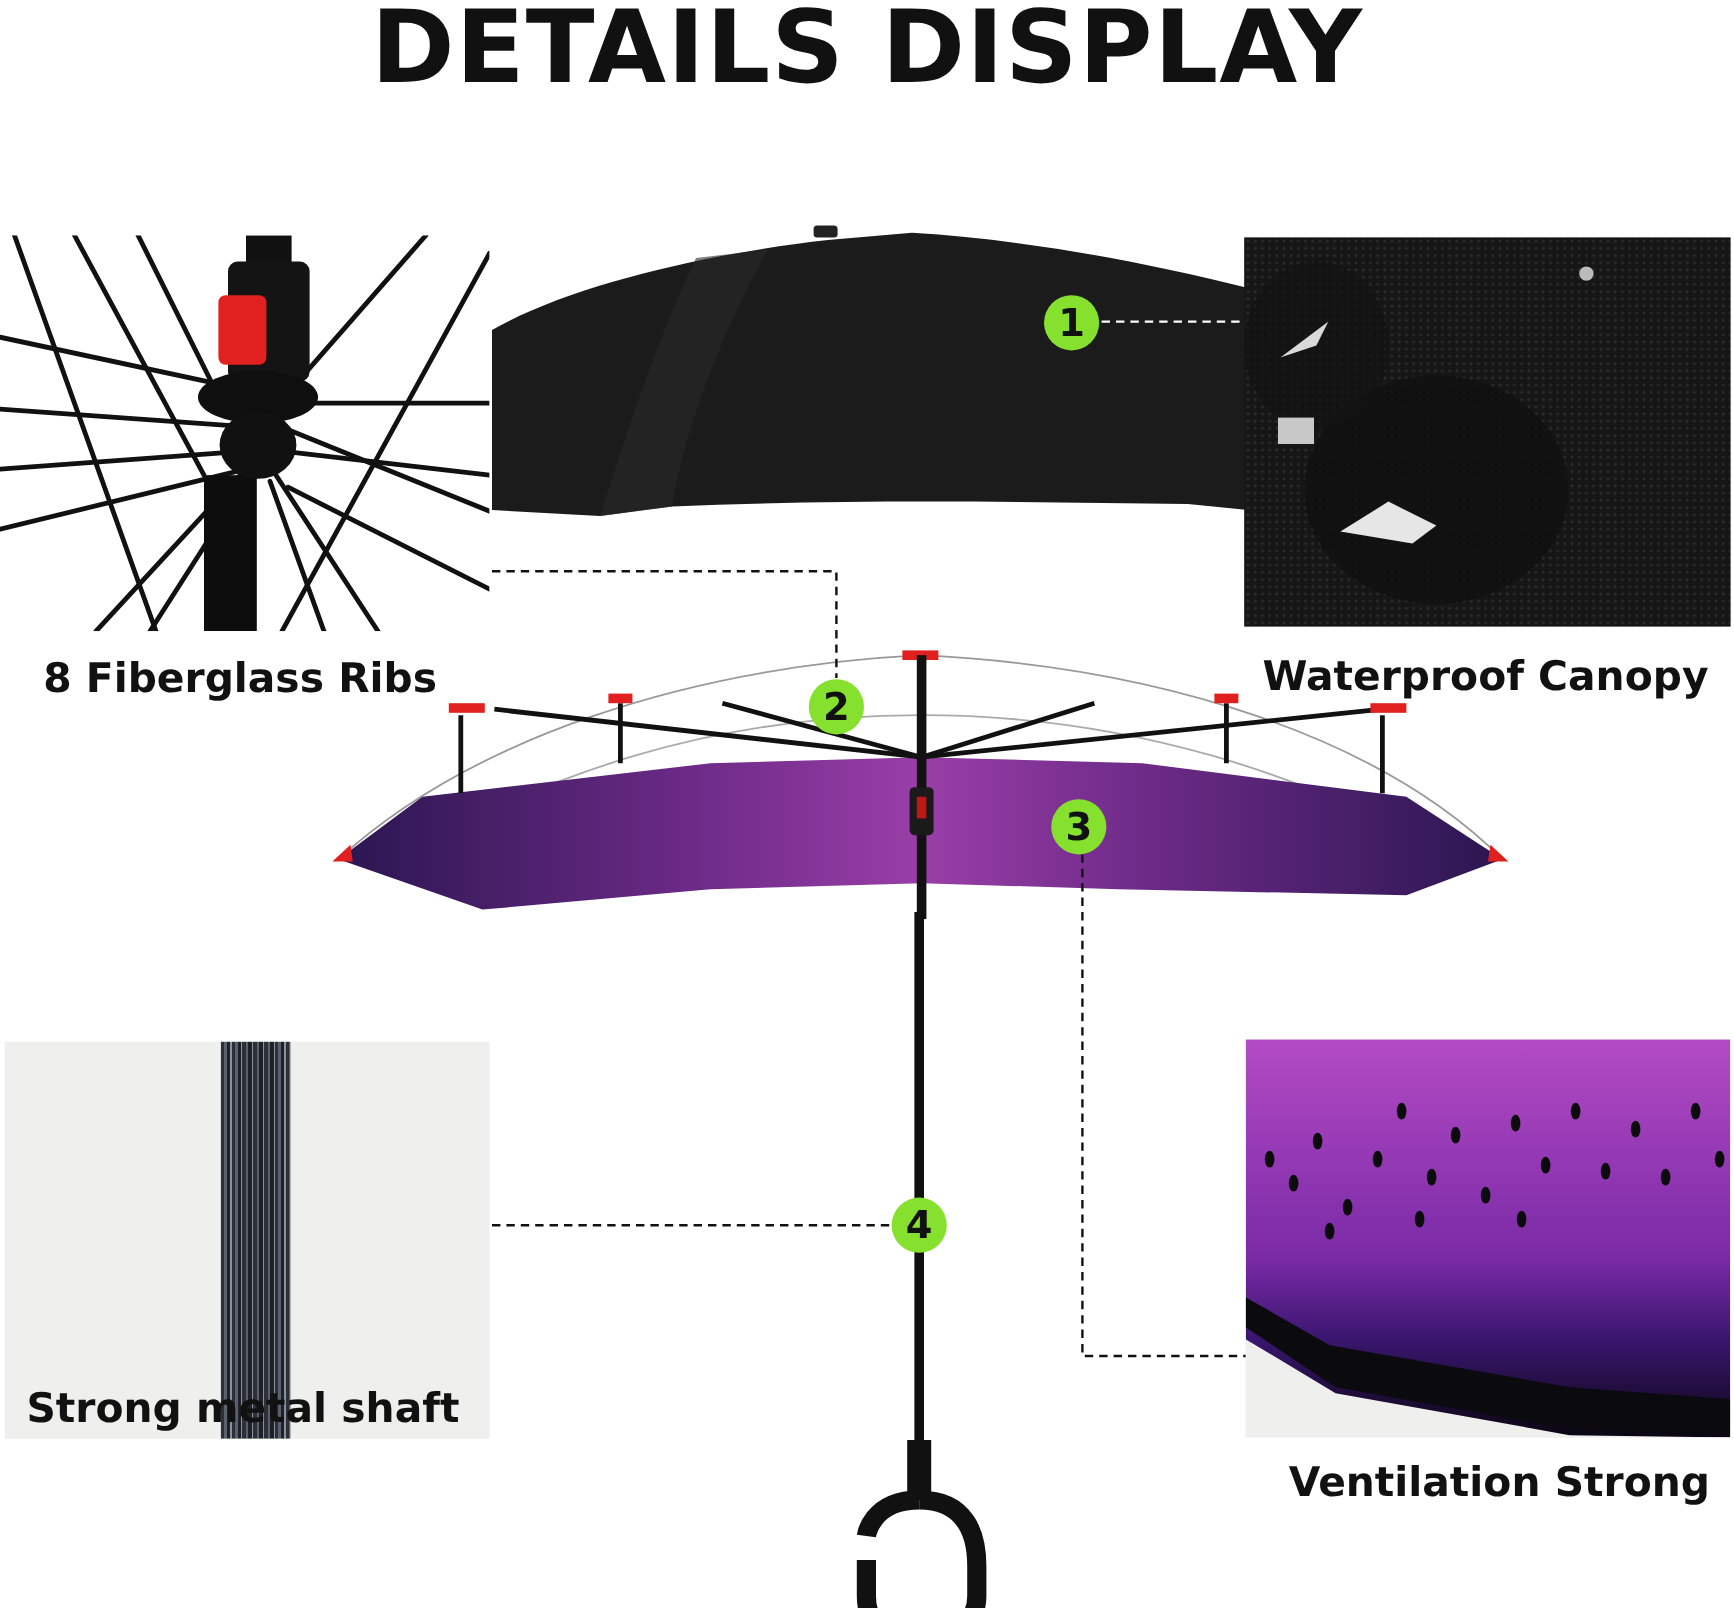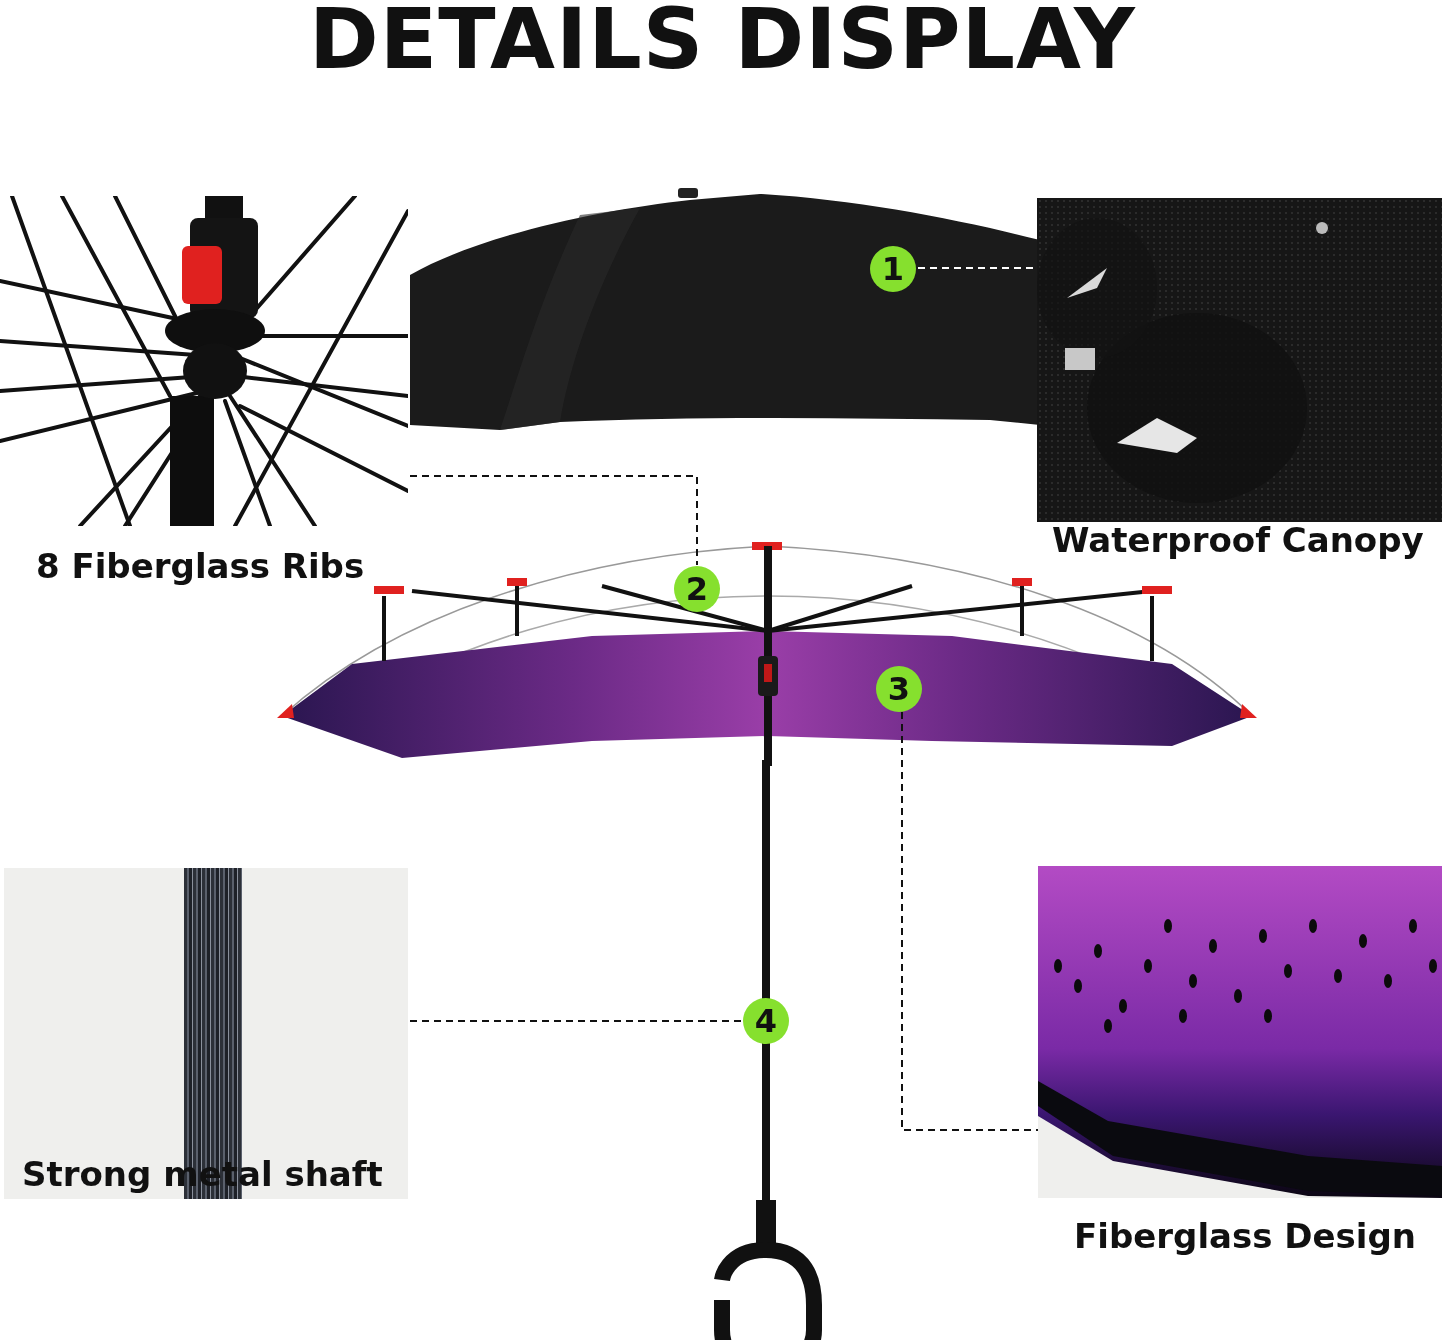--- a/index.html
+++ b/index.html
@@ -61,21 +61,21 @@
 <div class="panel" style="left:1037px;top:198px;width:405px;height:324px;background:radial-gradient(circle at 50% 50%, #2b2b2b 0 1px, #161616 1.5px) 0 0/6px 6px, #1c1c1c;">
   <svg width="405" height="324" viewBox="0 0 405 324">
     <ellipse cx="160" cy="210" rx="110" ry="95" fill="#101010" opacity="0.85"></ellipse>
     <ellipse cx="60" cy="90" rx="60" ry="70" fill="#121212" opacity="0.7"></ellipse>
     <path d="M30,100 L70,70 L60,90 Z" fill="#d9d9d9"></path>
     <rect x="28" y="150" width="30" height="22" fill="#c8c8c8"></rect>
     <path d="M80,245 L120,220 L160,240 L140,255 Z" fill="#e6e6e6"></path>
     <circle cx="285" cy="30" r="6" fill="#bbb"></circle>
   </svg>
 </div>
-<div class="caption" style="left:1052px;top:520px;">Waterproof Canopy</div>
+<div class="caption" style="left:1052px;top:544px;">Waterproof Canopy</div>
 
 <svg width="1000" height="230" style="left:272px;top:536px;" viewBox="0 0 1000 230">
   <path d="M10,180 C120,80 300,20 496,10 C700,20 880,80 980,180" fill="none" stroke="#999" stroke-width="1.5"></path>
   <path d="M60,180 C180,110 320,60 496,60 C670,60 820,110 940,180" fill="none" stroke="#aaa" stroke-width="1.5"></path>
   <defs>
     <linearGradient id="pg" x1="0" y1="0" x2="1" y2="0">
       <stop offset="0" stop-color="#2a1650"></stop>
       <stop offset="0.3" stop-color="#6b2a86"></stop>
       <stop offset="0.5" stop-color="#9a3ea8"></stop>
       <stop offset="0.7" stop-color="#6b2a86"></stop>
@@ -149,21 +149,21 @@
         <ellipse cx="325" cy="75" rx="4" ry="7"></ellipse>
       <ellipse cx="350" cy="115" rx="4" ry="7"></ellipse>
         <ellipse cx="375" cy="60" rx="4" ry="7"></ellipse>
       <ellipse cx="395" cy="100" rx="4" ry="7"></ellipse>
         <ellipse cx="70" cy="160" rx="4" ry="7"></ellipse>
       <ellipse cx="145" cy="150" rx="4" ry="7"></ellipse>
         <ellipse cx="230" cy="150" rx="4" ry="7"></ellipse>
     </g>
   </svg>
 </div>
-<div class="caption" style="left:1074px;top:1216px;">Fiberglass Design</div>
+<div class="caption" style="left:1074px;top:1216px;">Ventilation Strong</div>
 
 <svg width="1445" height="1341" style="left:0;top:0;pointer-events:none;" viewBox="0 0 1445 1341">
   <g fill="none" stroke-width="2" stroke-dasharray="7 5">
     <line x1="918" y1="268" x2="1035" y2="268" stroke="#ffffff"></line>
     <polyline points="410,476 697,476 697,565" stroke="#111"></polyline>
     <polyline points="902,712 902,1130 1038,1130" stroke="#111"></polyline>
     <line x1="410" y1="1021" x2="745" y2="1021" stroke="#111"></line>
   </g>
 </svg>
 

